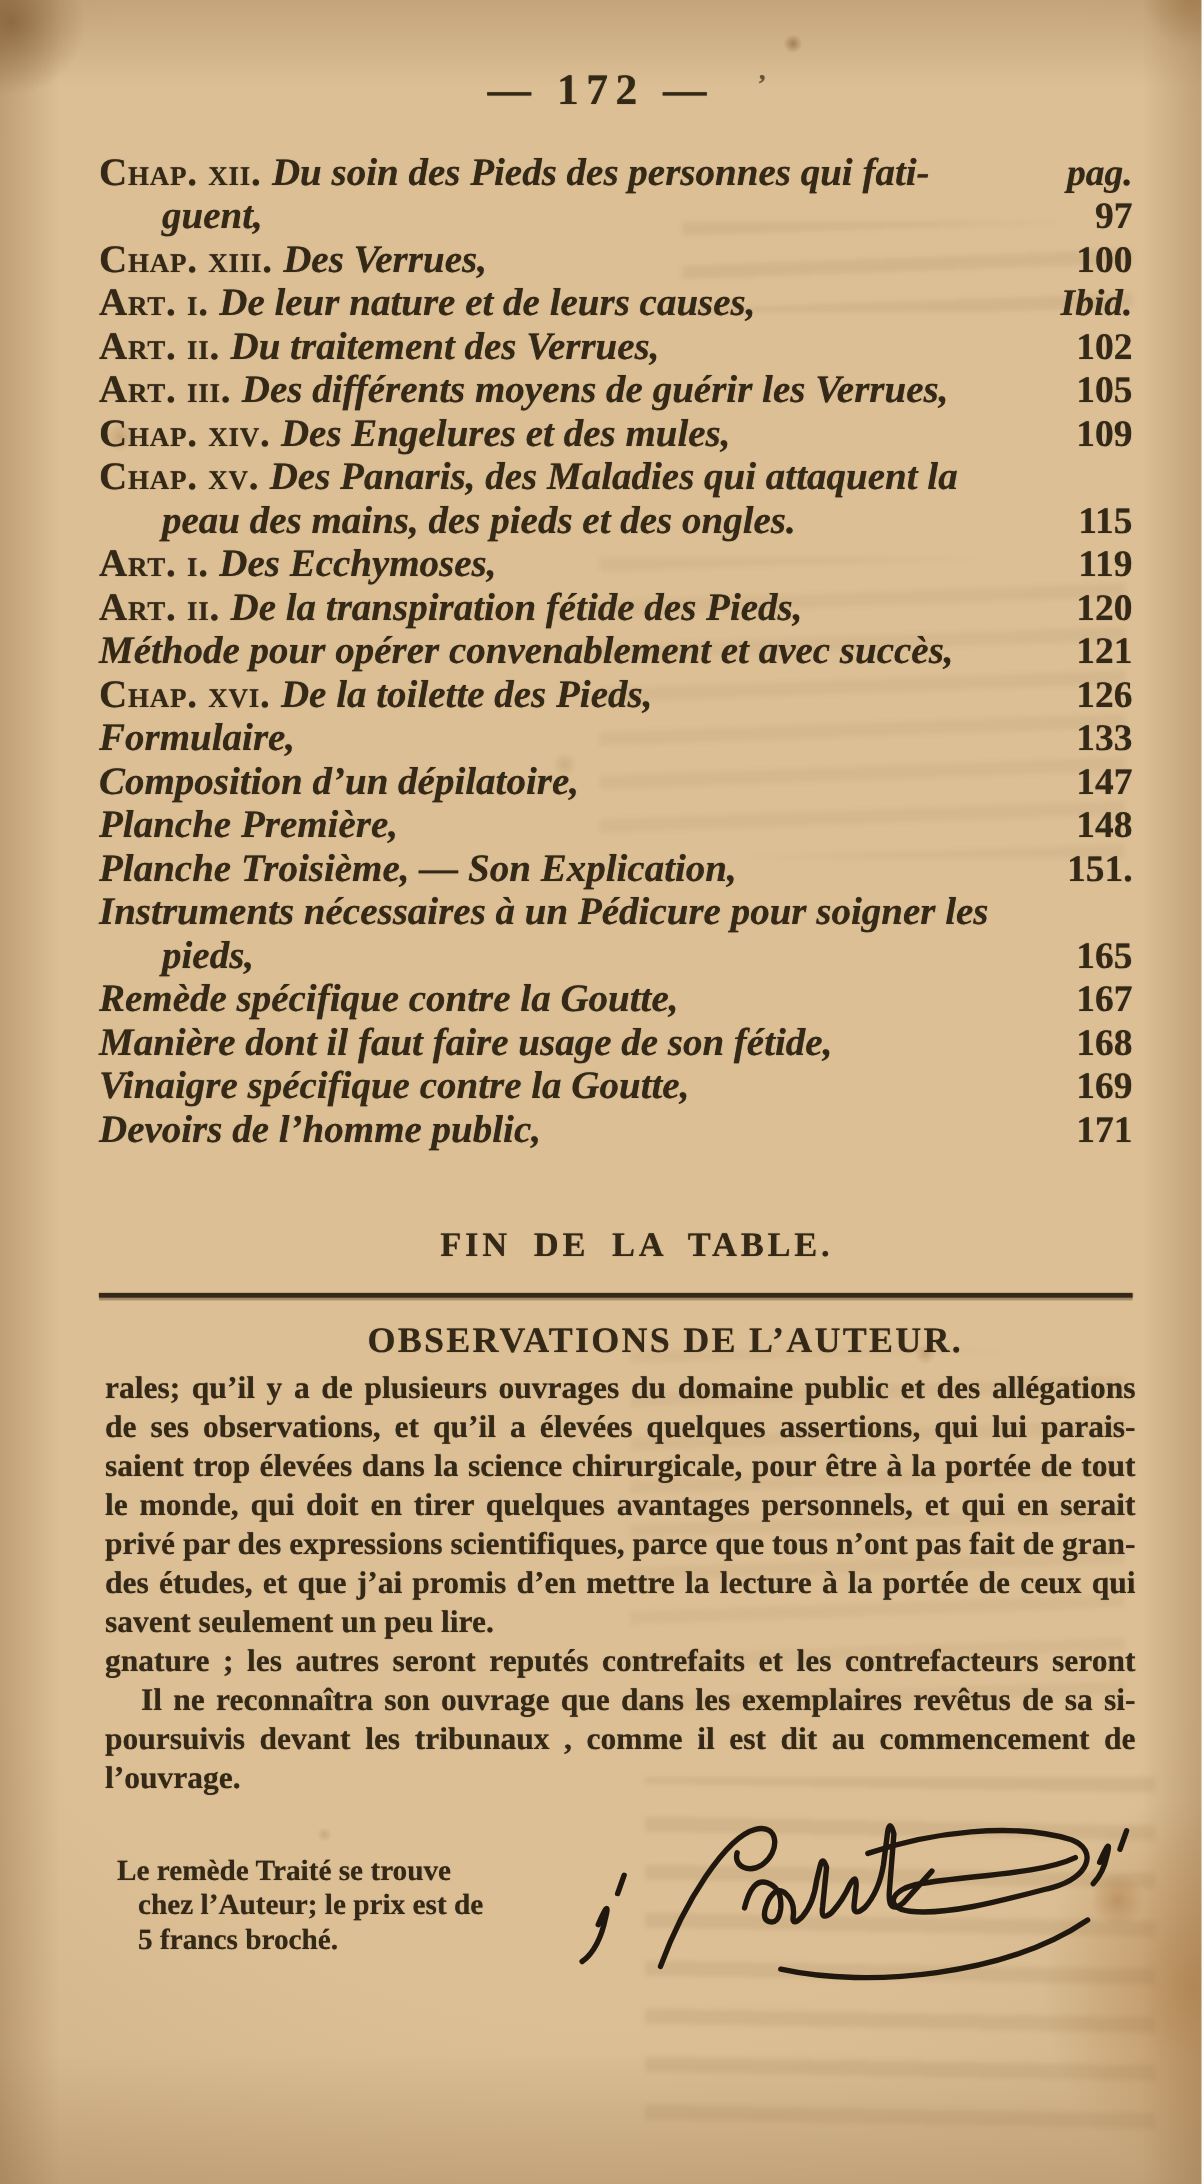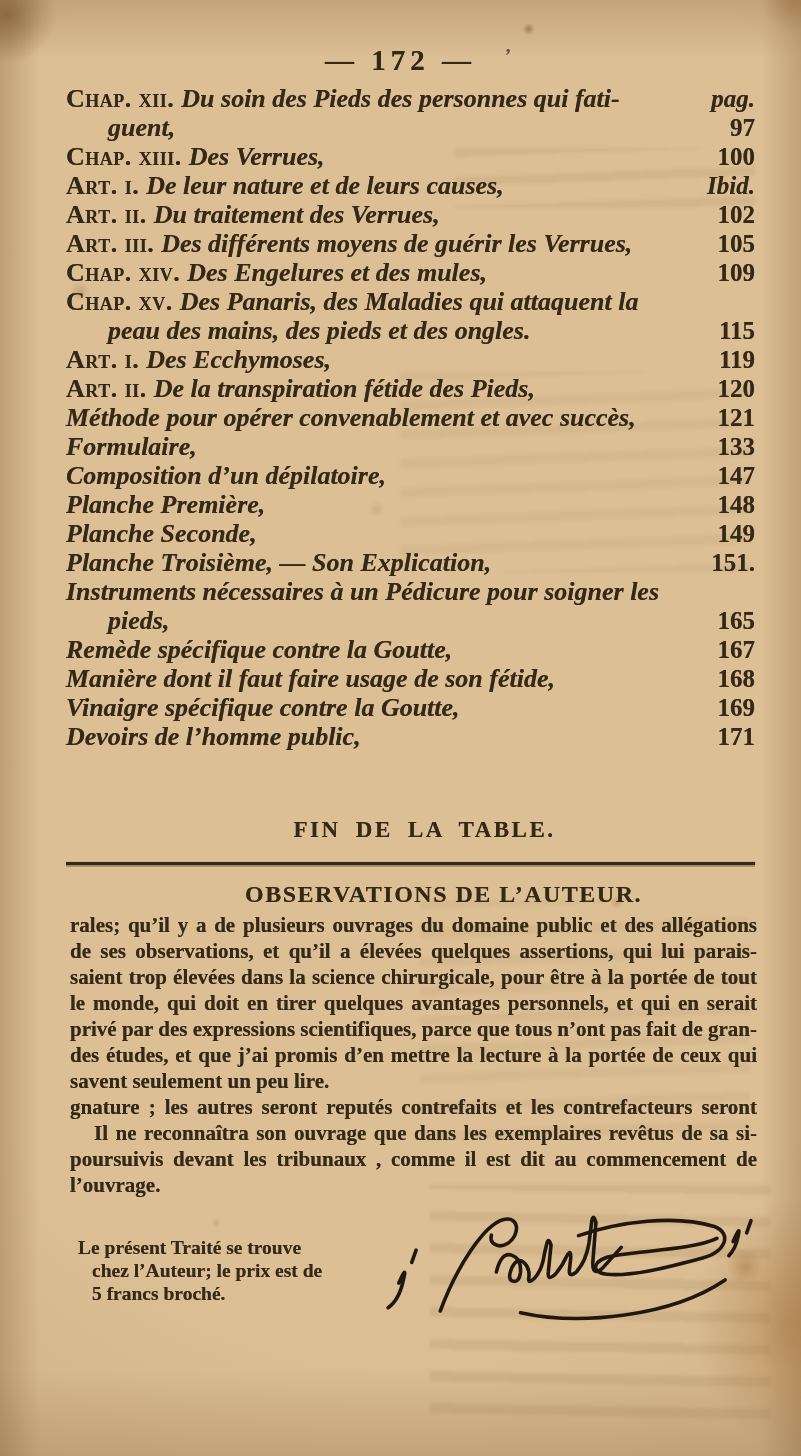--- a/index.html
+++ b/index.html
@@ -17,21 +17,21 @@
       radial-gradient(circle 7px at 27% 84%, rgba(150,100,50,.25), rgba(150,100,50,0) 70%),
       radial-gradient(circle 12px at 47% 35%, rgba(160,115,60,.22), rgba(160,115,60,0) 70%),
       linear-gradient(to right, rgba(125,85,45,.30), rgba(125,85,45,0) 5%, rgba(125,85,45,0) 95%, rgba(125,85,45,.28)),
       linear-gradient(to bottom, rgba(125,85,45,.25), rgba(125,85,45,0) 4%, rgba(125,85,45,0) 94%, rgba(125,85,45,.22)),
       radial-gradient(ellipse 130% 90% at 50% 42%, rgba(0,0,0,0) 55%, rgba(130,90,48,.26) 100%),
       #dcbf95;}
   .ink{text-shadow:0 0 .6px rgba(52,39,23,.65);font-weight:bold;}
   #folio{position:absolute;top:44px;left:0;width:801px;text-align:center;
          font-size:29px;letter-spacing:5px;}
   #stray{position:absolute;top:46px;left:505px;font-size:18px;opacity:.7;}
-  #toc{position:absolute;left:66px;top:84px;width:689px;font-size:26px;}
+  #toc{position:absolute;left:66px;top:100px;width:689px;font-size:26px;}
   .trow{display:flex;align-items:baseline;height:29px;line-height:29px;white-space:nowrap;}
   .trow .t{flex:1;overflow:visible;}
   .trow .lbl{font-style:normal;font-variant:small-caps;letter-spacing:.5px;}
   .trow .ttl{font-style:italic;}
   .trow .pg{text-align:right;min-width:56px;font-style:normal;font-size:25px;}
   .trow .pg.it{font-style:italic;}
   .trow.ind .t{padding-left:42px;}
   #fin{position:absolute;top:817px;left:0;width:801px;text-align:center;
        font-size:23px;letter-spacing:2.5px;word-spacing:7px;font-weight:600;padding-left:24px;}
   #rule{position:absolute;top:862px;left:66px;width:689px;height:3px;
@@ -111,34 +111,34 @@
       </div>
       <div class="trow">
         <span class="t"><span class="lbl">Art. ii. </span><span class="ttl">De la transpiration fétide des Pieds,</span></span>
         <span class="pg">120</span>
       </div>
       <div class="trow">
         <span class="t"><span class="ttl">Méthode pour opérer convenablement et avec succès,</span></span>
         <span class="pg">121</span>
       </div>
       <div class="trow">
+        <span class="t"><span class="lbl">Chap. xvi. </span><span class="ttl">De la toilette des Pieds,</span></span>
+        <span class="pg">126</span>
+      </div>
+      <div class="trow">
         <span class="t"><span class="ttl">Formulaire,</span></span>
         <span class="pg">133</span>
       </div>
       <div class="trow">
         <span class="t"><span class="ttl">Composition d’un dépilatoire,</span></span>
         <span class="pg">147</span>
       </div>
       <div class="trow">
         <span class="t"><span class="ttl">Planche Première,</span></span>
         <span class="pg">148</span>
-      </div>
-      <div class="trow">
-        <span class="t"><span class="ttl">Planche Seconde,</span></span>
-        <span class="pg">149</span>
       </div>
       <div class="trow">
         <span class="t"><span class="ttl">Planche Troisième, — Son Explication,</span></span>
         <span class="pg">151.</span>
       </div>
       <div class="trow">
         <span class="t"><span class="ttl">Instruments nécessaires à un Pédicure pour soigner les</span></span>
         <span class="pg"></span>
       </div>
       <div class="trow ind">
@@ -181,21 +181,21 @@
       </div>
     <div id="para2">
         <div class="pline">gnature ; les autres seront reputés contrefaits et les contrefacteurs seront</div>
         <div class="pline pfirst">Il ne reconnaîtra son ouvrage que dans les exemplaires revêtus de sa si-</div>
         <div class="pline">poursuivis devant les tribunaux , comme il est dit au commencement de</div>
         <div class="pline plast">l’ouvrage.</div>
       </div>
   </div>
 
   <div id="colophon" class="ink">
-      <div class="cline">Le présent Traité se trouve</div>
+      <div class="cline">Le remède Traité se trouve</div>
       <div class="cline ind2">chez l’Auteur; le prix est de</div>
       <div class="cline ind2">5 francs broché.</div>
     </div>
 
   <svg id="sig" viewBox="0 0 400 150">
     <g fill="none" stroke="#20180e" stroke-width="3.6" stroke-linecap="round" stroke-linejoin="round" transform="rotate(-3 200 75)">
       <path d="M26,86 C32,74 34,72 31,82 C28,94 22,105 14,110"></path>
       <path d="M40,66 L45,54"></path>
       <path d="M66,116 C84,74 114,32 134,28 C150,25 150,44 137,52 C128,57 118,52 121,43
         M124,80 Q130,60 140,64 Q150,68 148,82 Q146,92 140,90 Q134,88 140,76 Q146,66 152,72 Q158,78 156,88 Q155,94 162,88

